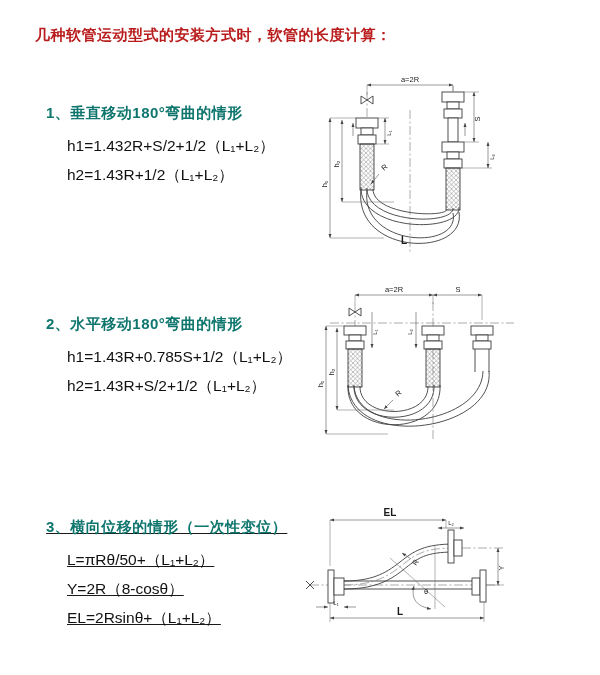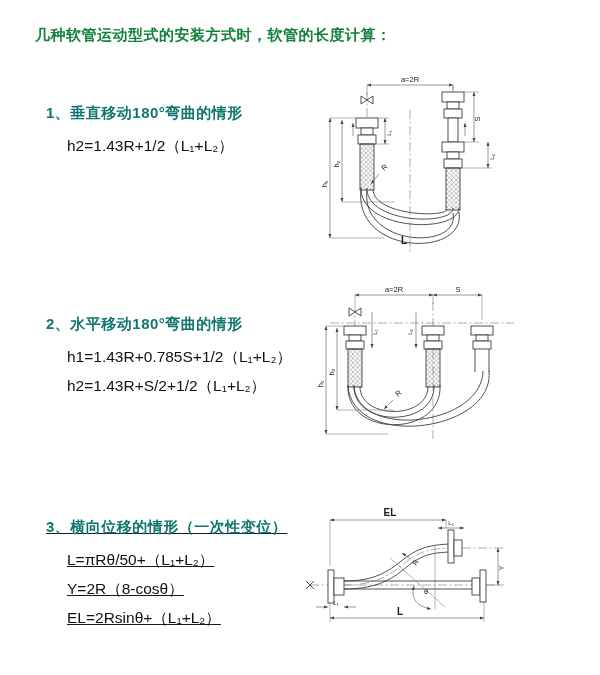--- a/index.html
+++ b/index.html
@@ -2,21 +2,21 @@
 <html><head>
 <meta charset="utf-8">
 <style>
   html,body{margin:0;padding:0;background:#ffffff;}
   .page{
     position:relative;width:600px;height:675px;background:#ffffff;
     font-family:"Liberation Sans","DejaVu Sans",sans-serif;color:#1a1a1a;overflow:hidden;
   }
   .title{
     position:absolute;left:35px;top:26px;font-size:15px;font-weight:bold;
-    letter-spacing:0.5px;color:#15803d;
+    letter-spacing:0.5px;color:#b91c1c;
   }
   .sec{position:absolute;left:46px;}
   .sec-head{font-size:15px;font-weight:bold;letter-spacing:0.5px;color:#0f766e;margin-bottom:8px;}
   .formula{font-size:15.5px;line-height:29px;padding-left:21px;color:#111;white-space:pre;}
   #sec1{top:104px;}
   #sec2{top:315px;}
   #sec3{top:518px;text-decoration:underline;}
   .diagram{position:absolute;}
   #d1{left:312px;top:72px;}
   #d2{left:308px;top:282px;}
@@ -45,20 +45,21 @@
     </pattern>
   </defs>
 </svg>
 
 <div class="page">
 
   <div class="title">几种软管运动型式的安装方式时，软管的长度计算：</div>
 
   <section class="sec" id="sec1">
     <div class="sec-head">1、垂直移动180°弯曲的情形</div>
+    <div class="formula">h1=1.432R+S/2+1/2（L₁+L₂）</div>
     <div class="formula">h2=1.43R+1/2（L₁+L₂）</div>
   </section>
 
   <svg id="d1" class="diagram" width="288" height="192" viewBox="0 0 288 192">
 
     <line class="cl" x1="98" y1="38" x2="98" y2="181"></line>
     <line class="cl" x1="55" y1="20" x2="55" y2="46"></line>
     <line class="cl" x1="141" y1="14" x2="141" y2="22"></line>
 
     <line class="ext" x1="55" y1="13" x2="55" y2="23"></line>

